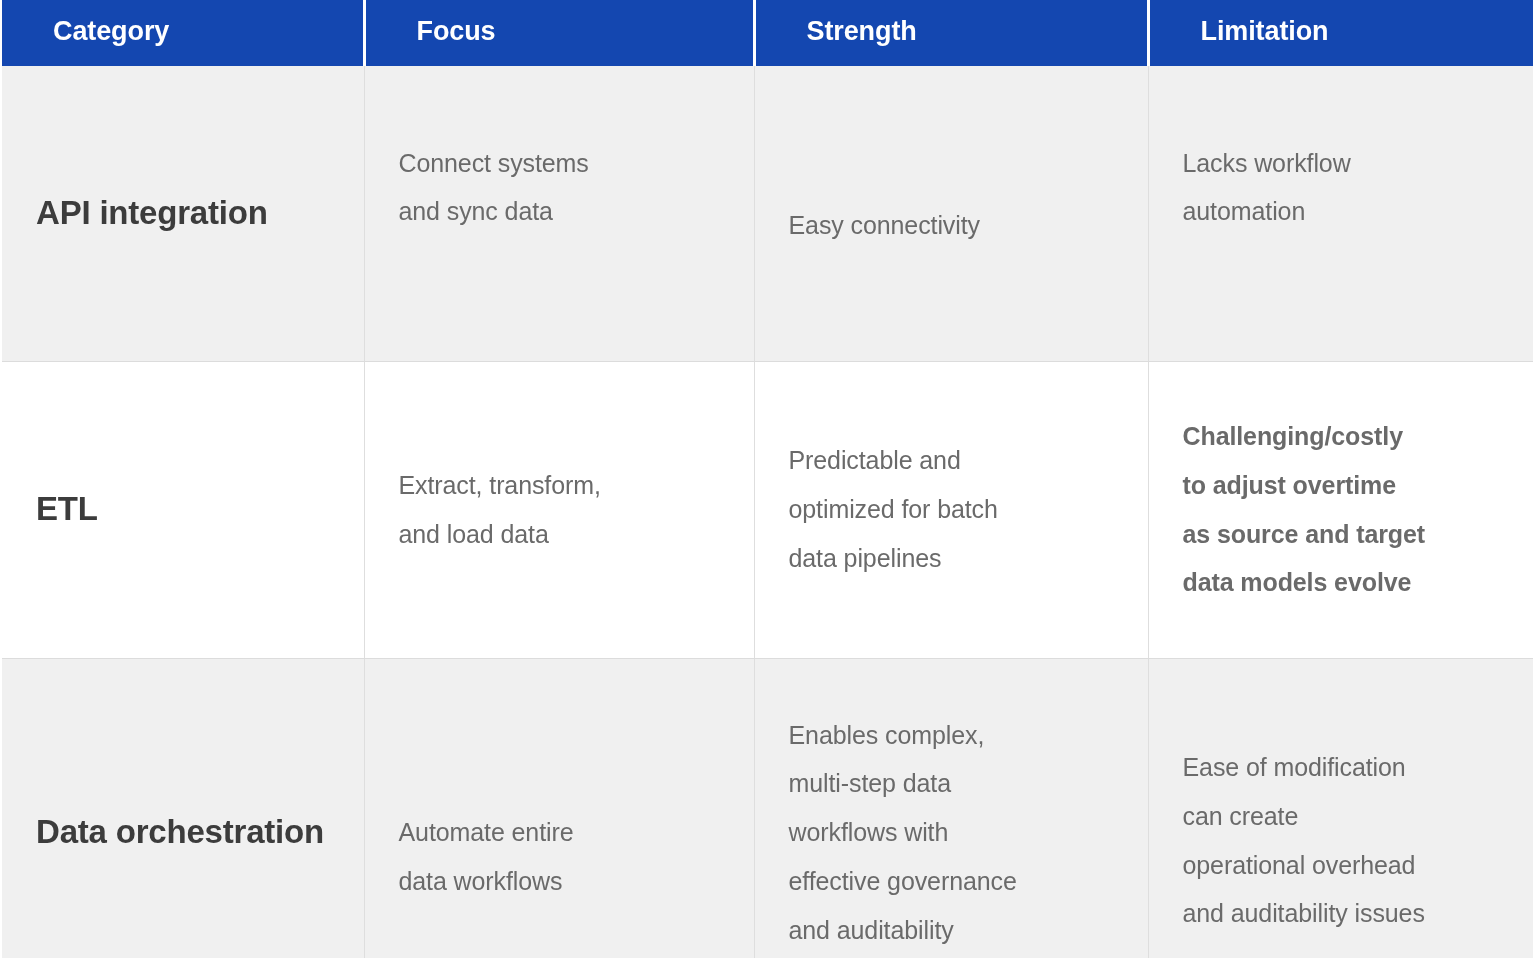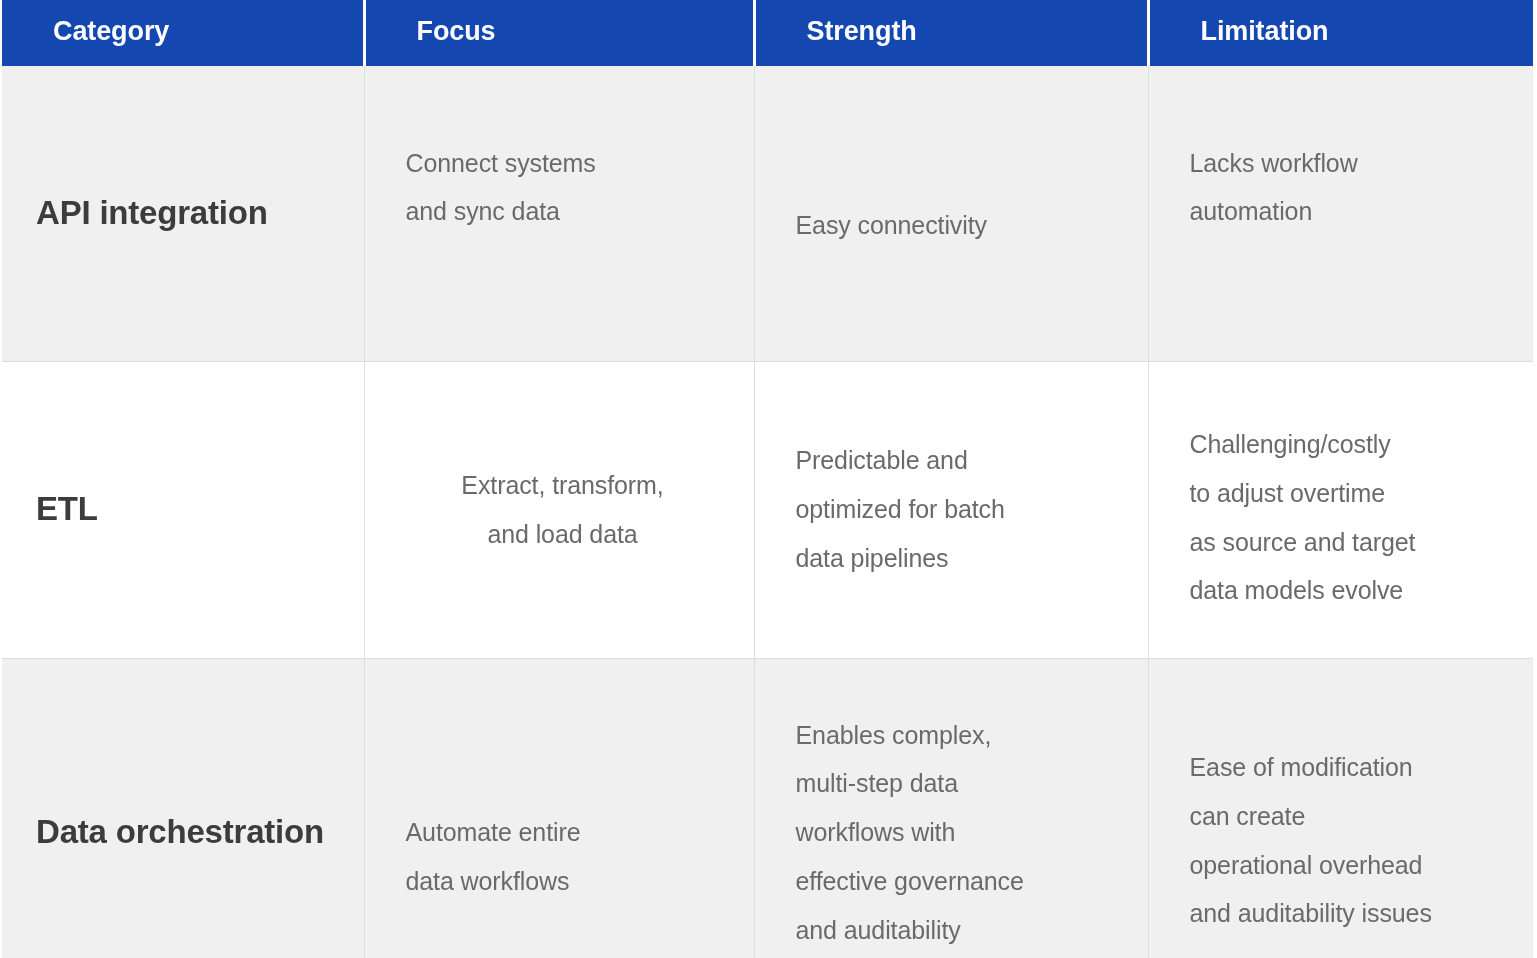--- a/index.html
+++ b/index.html
@@ -82,32 +82,31 @@
     color: #3c3c3c;
     line-height: 1.35;
     letter-spacing: -0.2px;
   }
   .cell-body {
     font-size: 25px;
     font-weight: 400;
     color: #6a6a6a;
     line-height: 1.95;
     letter-spacing: -0.1px;
-    margin-left: 7px;
   }
   .cell-body .ln { display: block; white-space: nowrap; }
 
   
   td.align-focus-r1   .cell-body { position: relative; top: -26px; }
   td.align-strength-r1 .cell-body { position: relative; top: 12px; }
   td.align-limit-r1   .cell-body { position: relative; top: -26px; }
 
-  td.align-focus-r2   .cell-body { position: relative; top: 0px; text-align: center; }
+  td.align-focus-r2   .cell-body { position: relative; top: 0px; }
   td.align-strength-r2 .cell-body { position: relative; top: 0px; }
-  td.align-limit-r2   .cell-body { position: relative; top: 8px; }
+  td.align-limit-r2   .cell-body { position: relative; top: 0px; font-weight: bold; }
 
   td.align-focus-r3   .cell-body { position: relative; top: 24px; }
   td.align-strength-r3 .cell-body { position: relative; top: 0px; }
   td.align-limit-r3   .cell-body { position: relative; top: 8px; }
 </style>
 </head>
 <body>
 
 <div class="table-wrap">
   <table class="comparison">

